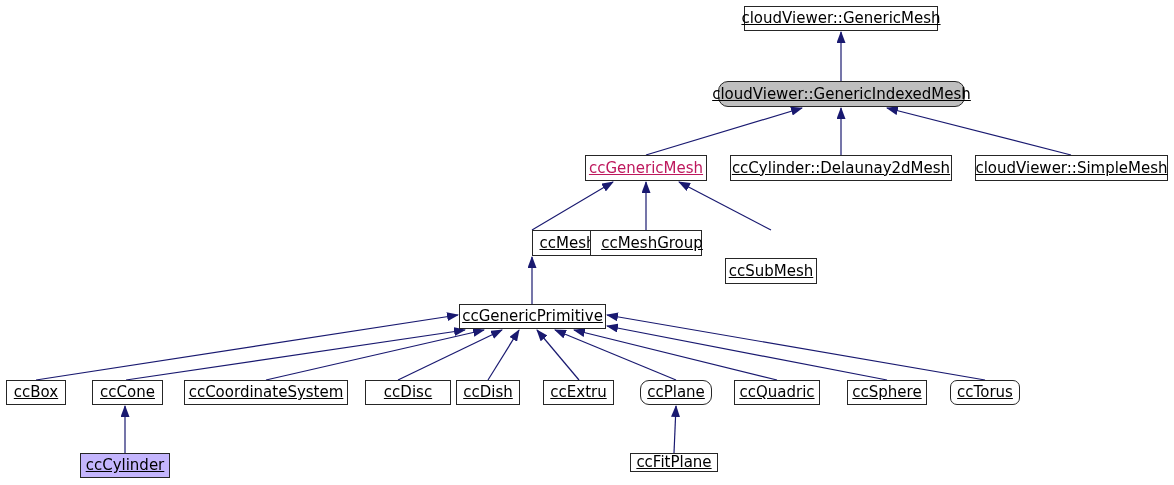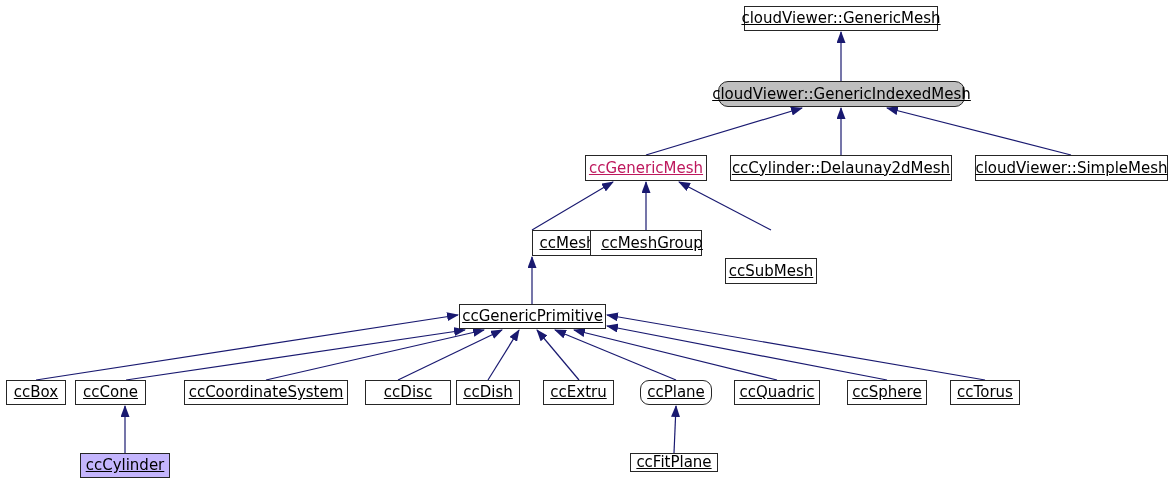--- a/index.html
+++ b/index.html
@@ -80,25 +80,25 @@
       <div class="node" style="left: 744px; top: 6px; width: 194px; height: 25px; border-color: rgb(38, 38, 38); background: rgb(255, 255, 255); color: rgb(0, 0, 0);">cloudViewer::GenericMesh</div>
       <div class="node highlighted" style="left: 718px; top: 81px; width: 247px; height: 26px; border-color: rgb(38, 38, 38); background: rgb(191, 191, 191); color: rgb(0, 0, 0);">cloudViewer::GenericIndexedMesh</div>
       <div class="node" style="left: 585px; top: 155px; width: 122px; height: 26px; border-color: rgb(38, 38, 38); background: rgb(255, 255, 255); color: #be185d;">ccGenericMesh</div>
       <div class="node" style="left: 730px; top: 155px; width: 222px; height: 26px; border-color: rgb(38, 38, 38); background: rgb(255, 255, 255); color: rgb(0, 0, 0);">ccCylinder::Delaunay2dMesh</div>
       <div class="node" style="left: 975px; top: 155px; width: 193px; height: 26px; border-color: rgb(38, 38, 38); background: rgb(255, 255, 255); color: rgb(0, 0, 0);">cloudViewer::SimpleMesh</div>
       <div class="node" style="left: 497px; top: 230px; width: 71px; height: 26px; border-color: rgb(38, 38, 38); background: rgb(255, 255, 255); color: rgb(0, 0, 0); margin-left: 35px;">ccMesh</div>
       <div class="node" style="left: 590px; top: 230px; width: 112px; height: 26px; border-color: rgb(38, 38, 38); background: rgb(255, 255, 255); color: rgb(0, 0, 0); padding-left: 12px;">ccMeshGroup</div>
       <div class="node" style="left: 725px; top: 230px; width: 92px; height: 26px; border-color: rgb(38, 38, 38); background: rgb(255, 255, 255); color: rgb(0, 0, 0); margin-top: 28px;">ccSubMesh</div>
       <div class="node" style="left: 459px; top: 304px; width: 147px; height: 25px; border-color: rgb(38, 38, 38); background: rgb(255, 255, 255); color: rgb(0, 0, 0);">ccGenericPrimitive</div>
       <div class="node" style="left: 6px; top: 380px; width: 60px; height: 25px; border-color: rgb(38, 38, 38); background: rgb(255, 255, 255); color: rgb(0, 0, 0);">ccBox</div>
-      <div class="node" style="left: 75px; top: 380px; width: 71px; height: 25px; border-color: rgb(38, 38, 38); background: rgb(255, 255, 255); color: rgb(0, 0, 0);">ccCone</div>
+      <div class="node" style="left: 92px; top: 380px; width: 71px; height: 25px; border-color: rgb(38, 38, 38); background: rgb(255, 255, 255); color: rgb(0, 0, 0);">ccCone</div>
       <div class="node" style="left: 184px; top: 380px; width: 164px; height: 25px; border-color: rgb(38, 38, 38); background: rgb(255, 255, 255); color: rgb(0, 0, 0);">ccCoordinateSystem</div>
       <div class="node" style="left: 365px; top: 380px; width: 86px; height: 25px; border-color: rgb(38, 38, 38); background: rgb(255, 255, 255); color: rgb(0, 0, 0);">ccDisc</div>
       <div class="node" style="left: 456px; top: 380px; width: 64px; height: 25px; border-color: rgb(38, 38, 38); background: rgb(255, 255, 255); color: rgb(0, 0, 0);">ccDish</div>
       <div class="node" style="left: 543px; top: 380px; width: 71px; height: 25px; border-color: rgb(38, 38, 38); background: rgb(255, 255, 255); color: rgb(0, 0, 0);">ccExtru</div>
       <div class="node" style="left: 640px; top: 380px; width: 72px; height: 25px; border-color: rgb(38, 38, 38); background: rgb(255, 255, 255); color: rgb(0, 0, 0); border-radius: 9px;">ccPlane</div>
       <div class="node" style="left: 734px; top: 380px; width: 86px; height: 25px; border-color: rgb(38, 38, 38); background: rgb(255, 255, 255); color: rgb(0, 0, 0);">ccQuadric</div>
       <div class="node" style="left: 847px; top: 380px; width: 80px; height: 25px; border-color: rgb(38, 38, 38); background: rgb(255, 255, 255); color: rgb(0, 0, 0);">ccSphere</div>
-      <div class="node" style="left: 950px; top: 380px; width: 70px; height: 25px; border-color: rgb(38, 38, 38); background: rgb(255, 255, 255); color: rgb(0, 0, 0);">ccTorus</div>
+      <div class="node" style="left: 950px; top: 380px; width: 70px; height: 25px; border-color: rgb(38, 38, 38); background: rgb(255, 255, 255); color: rgb(0, 0, 0); border-radius: 7px;">ccTorus</div>
       <div class="node" style="left: 80px; top: 453px; width: 90px; height: 25px; border-color: rgb(38, 38, 38); background: #c4b5fd; color: rgb(0, 0, 0);">ccCylinder</div>
       <div class="node" style="left: 630px; top: 453px; width: 88px; height: 19px; border-color: rgb(38, 38, 38); background: rgb(255, 255, 255); color: rgb(0, 0, 0);">ccFitPlane</div>
     </div>
 </div>
 
 </body></html>

